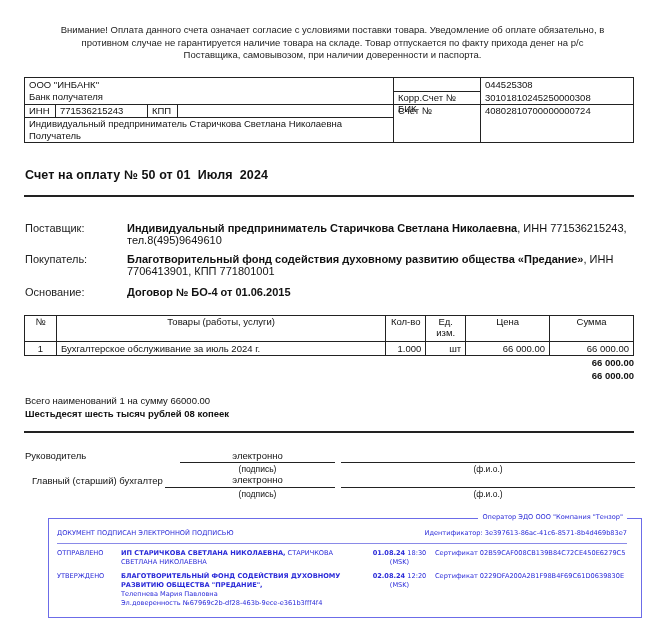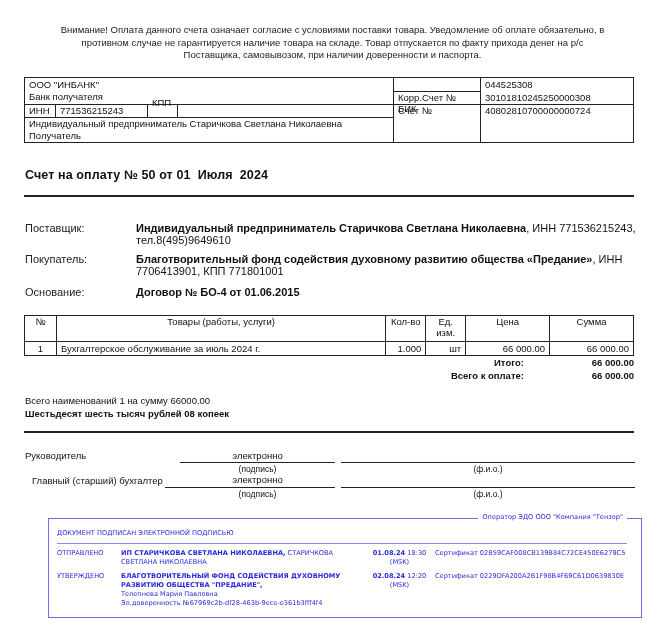--- a/index.html
+++ b/index.html
@@ -12,21 +12,21 @@
   .bank { position: absolute; left: 24px; top: 77px; width: 610px; height: 66px; border: 1px solid #222; }
   .bank .cell { position: absolute; font-size: 9.5px; line-height: 12px; padding-left: 4px; white-space: nowrap; }
   .bank .vline { position: absolute; top: 0; bottom: 0; width: 1px; background: #222; }
   .bank .hline { position: absolute; height: 1px; background: #222; }
 
   .title { position: absolute; left: 25px; top: 168px; font-size: 12.5px; font-weight: bold; letter-spacing: 0.1px; white-space: pre; }
   .rule { position: absolute; left: 24px; width: 610px; height: 2px; background: #222; }
 
   .party { position: absolute; left: 25px; width: 610px; font-size: 11px; line-height: 12px; }
   .party .lbl { position: absolute; left: 0; top: 0; width: 90px; color: #222; }
-  .party .val { position: absolute; left: 103px; top: 0; width: 520px; padding-left: 8px; }
+  .party .val { position: absolute; left: 94px; top: 0; width: 520px; padding-left: 8px; }
   .party b { font-weight: bold; }
 
   
   .items { position: absolute; left: 24px; top: 315px; width: 610px; border-collapse: collapse; font-size: 9.5px; }
   .items th, .items td { border: 1px solid #222; padding: 1px 4px; font-weight: normal; }
   .items th { height: 26px; vertical-align: top; text-align: center; line-height: 10.5px; }
   .items td { height: 14px; line-height: 11px; }
   .items .num { text-align: right; }
   .items .ctr { text-align: center; }
 
@@ -69,21 +69,21 @@
   <div class="hline" style="left:0; right:0; top:26px;"></div>
   <div class="hline" style="left:0; width:368px; top:39px;"></div>
   <div class="vline" style="left:30px; top:26px; bottom:auto; height:13px;"></div>
   <div class="vline" style="left:122px; top:26px; bottom:auto; height:13px;"></div>
   <div class="vline" style="left:152px; top:26px; bottom:auto; height:13px;"></div>
 
   <div class="cell" style="left:0; top:1px;">ООО "ИНБАНК"</div>
   <div class="cell" style="left:0; top:13px;">Банк получателя</div>
   <div class="cell" style="left:0; top:27px;">ИНН</div>
   <div class="cell" style="left:31px; top:27px;">771536215243</div>
-  <div class="cell" style="left:123px; top:19px;">КПП</div>
+  <div class="cell" style="left:123px; top:27px;">КПП</div>
   <div class="cell" style="left:153px; top:27px;"></div>
   <div class="cell" style="left:0; top:40px;">Индивидуальный предприниматель Старичкова Светлана Николаевна</div>
   <div class="cell" style="left:0; top:52px;">Получатель</div>
 
   <div class="cell" style="left:369px; top:9px;margin-top:16px;">БИК</div>
   <div class="cell" style="left:456px; top:1px;">044525308</div>
   <div class="cell" style="left:369px; top:14px;">Корр.Счет №</div>
   <div class="cell" style="left:456px; top:14px;">30101810245250000308</div>
   <div class="cell" style="left:369px; top:27px;">Счет №</div>
   <div class="cell" style="left:456px; top:27px;">40802810700000000724</div>
@@ -131,25 +131,23 @@
       <td class="num">1.000</td>
       <td class="num">шт</td>
       <td class="num">66 000.00</td>
       <td class="num">66 000.00</td>
     </tr>
   </tbody>
 </table>
 
 <div class="totals">
   <div class="row">
-    <span class="tl">Итого:</span>
     <span class="tv">66 000.00</span>
   </div>
   <div class="row">
-    <span class="tl">Всего к оплате:</span>
     <span class="tv">66 000.00</span>
   </div>
 </div>
 
 <div class="sumtext">
   <div>Всего наименований 1 на сумму 66000.00</div>
   <div class="words">Шестьдесят шесть тысяч рублей 08 копеек</div>
 </div>
 <div class="rule" style="top:431px;"></div>
 
@@ -165,20 +163,21 @@
   <span class="over" style="left:155px; width:155px; top:28px;">электронно</span>
   <div class="line" style="left:140px; width:170px; top:41px;"></div>
   <div class="line" style="left:316px; width:294px; top:41px;"></div>
   <span class="under" style="left:155px; width:155px; top:43px;">(подпись)</span>
   <span class="under" style="left:316px; width:294px; top:43px;">(ф.и.о.)</span>
 </div>
 
 <div class="edo">
   <span class="op">Оператор ЭДО ООО "Компания "Тензор"</span>
   <span class="head">ДОКУМЕНТ ПОДПИСАН ЭЛЕКТРОННОЙ ПОДПИСЬЮ</span>
+  <span class="ident">Идентификатор: 3e397613-86ac-41c6-8571-8b4d469b83e7</span>
   <div class="sep"></div>
 
   <div class="row" style="top:30px;">
     <span class="k">ОТПРАВЛЕНО</span>
     <span class="who"><b>ИП СТАРИЧКОВА СВЕТЛАНА НИКОЛАЕВНА,</b><span> СТАРИЧКОВА СВЕТЛАНА НИКОЛАЕВНА</span></span>
     <span class="when"><b>01.08.24</b><span> 18:30</span><br><span>(MSK)</span></span>
     <span class="cert">Сертификат 02B59CAF008CB139B84C72CE450E6279C5</span>
   </div>
 
   <div class="row" style="top:53px;">

